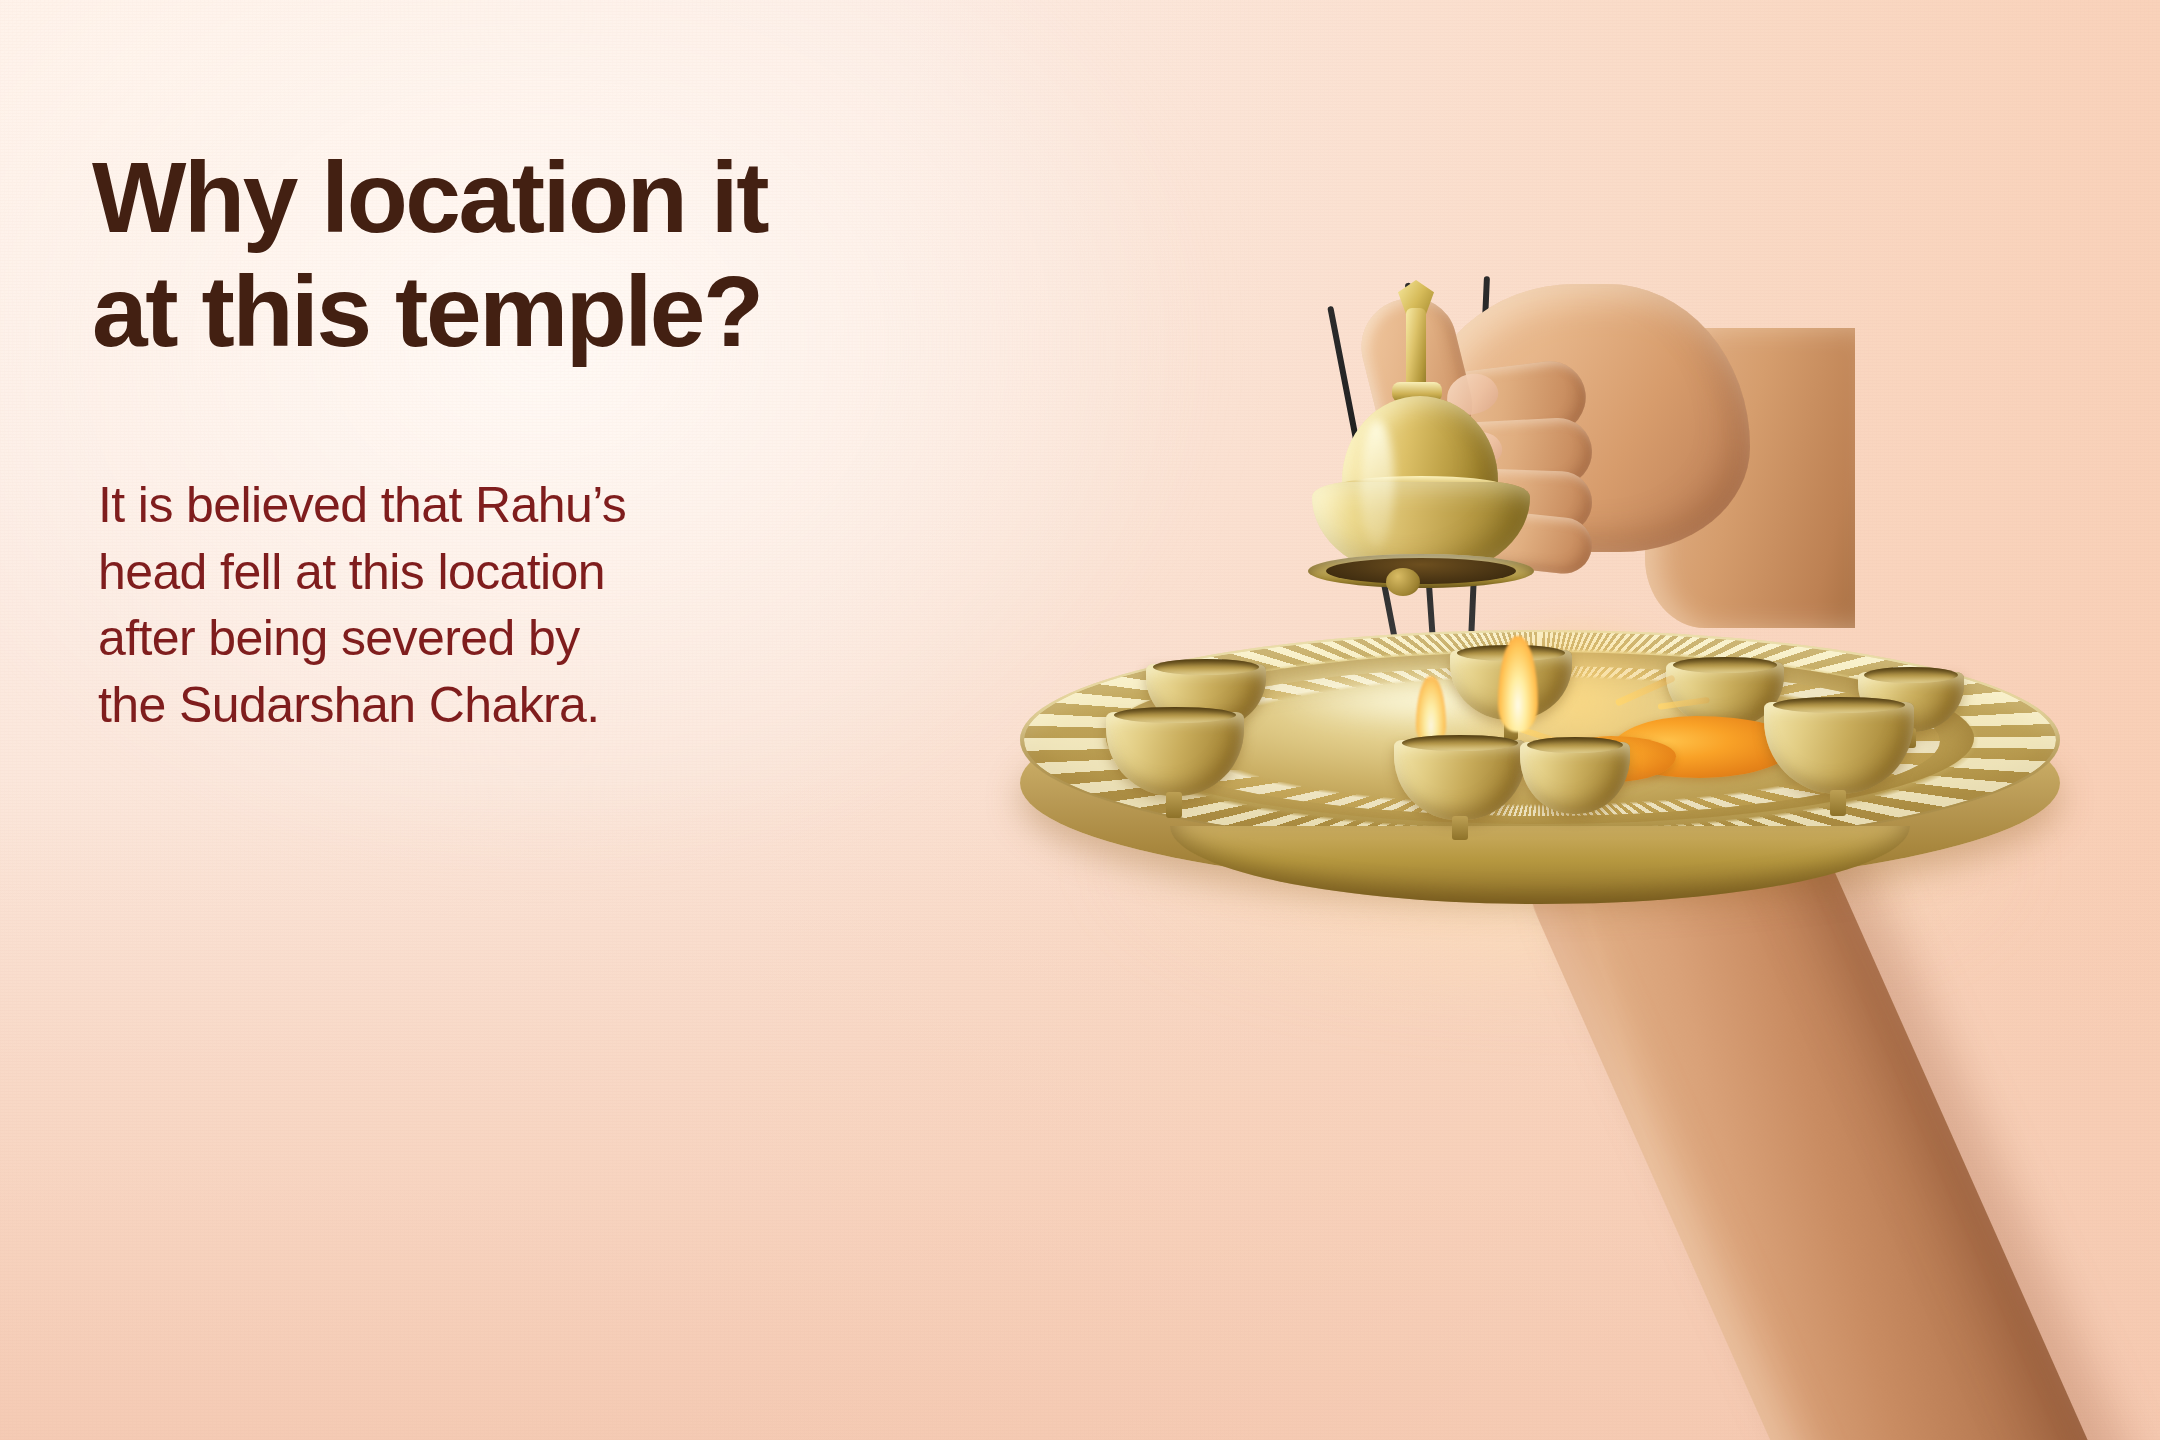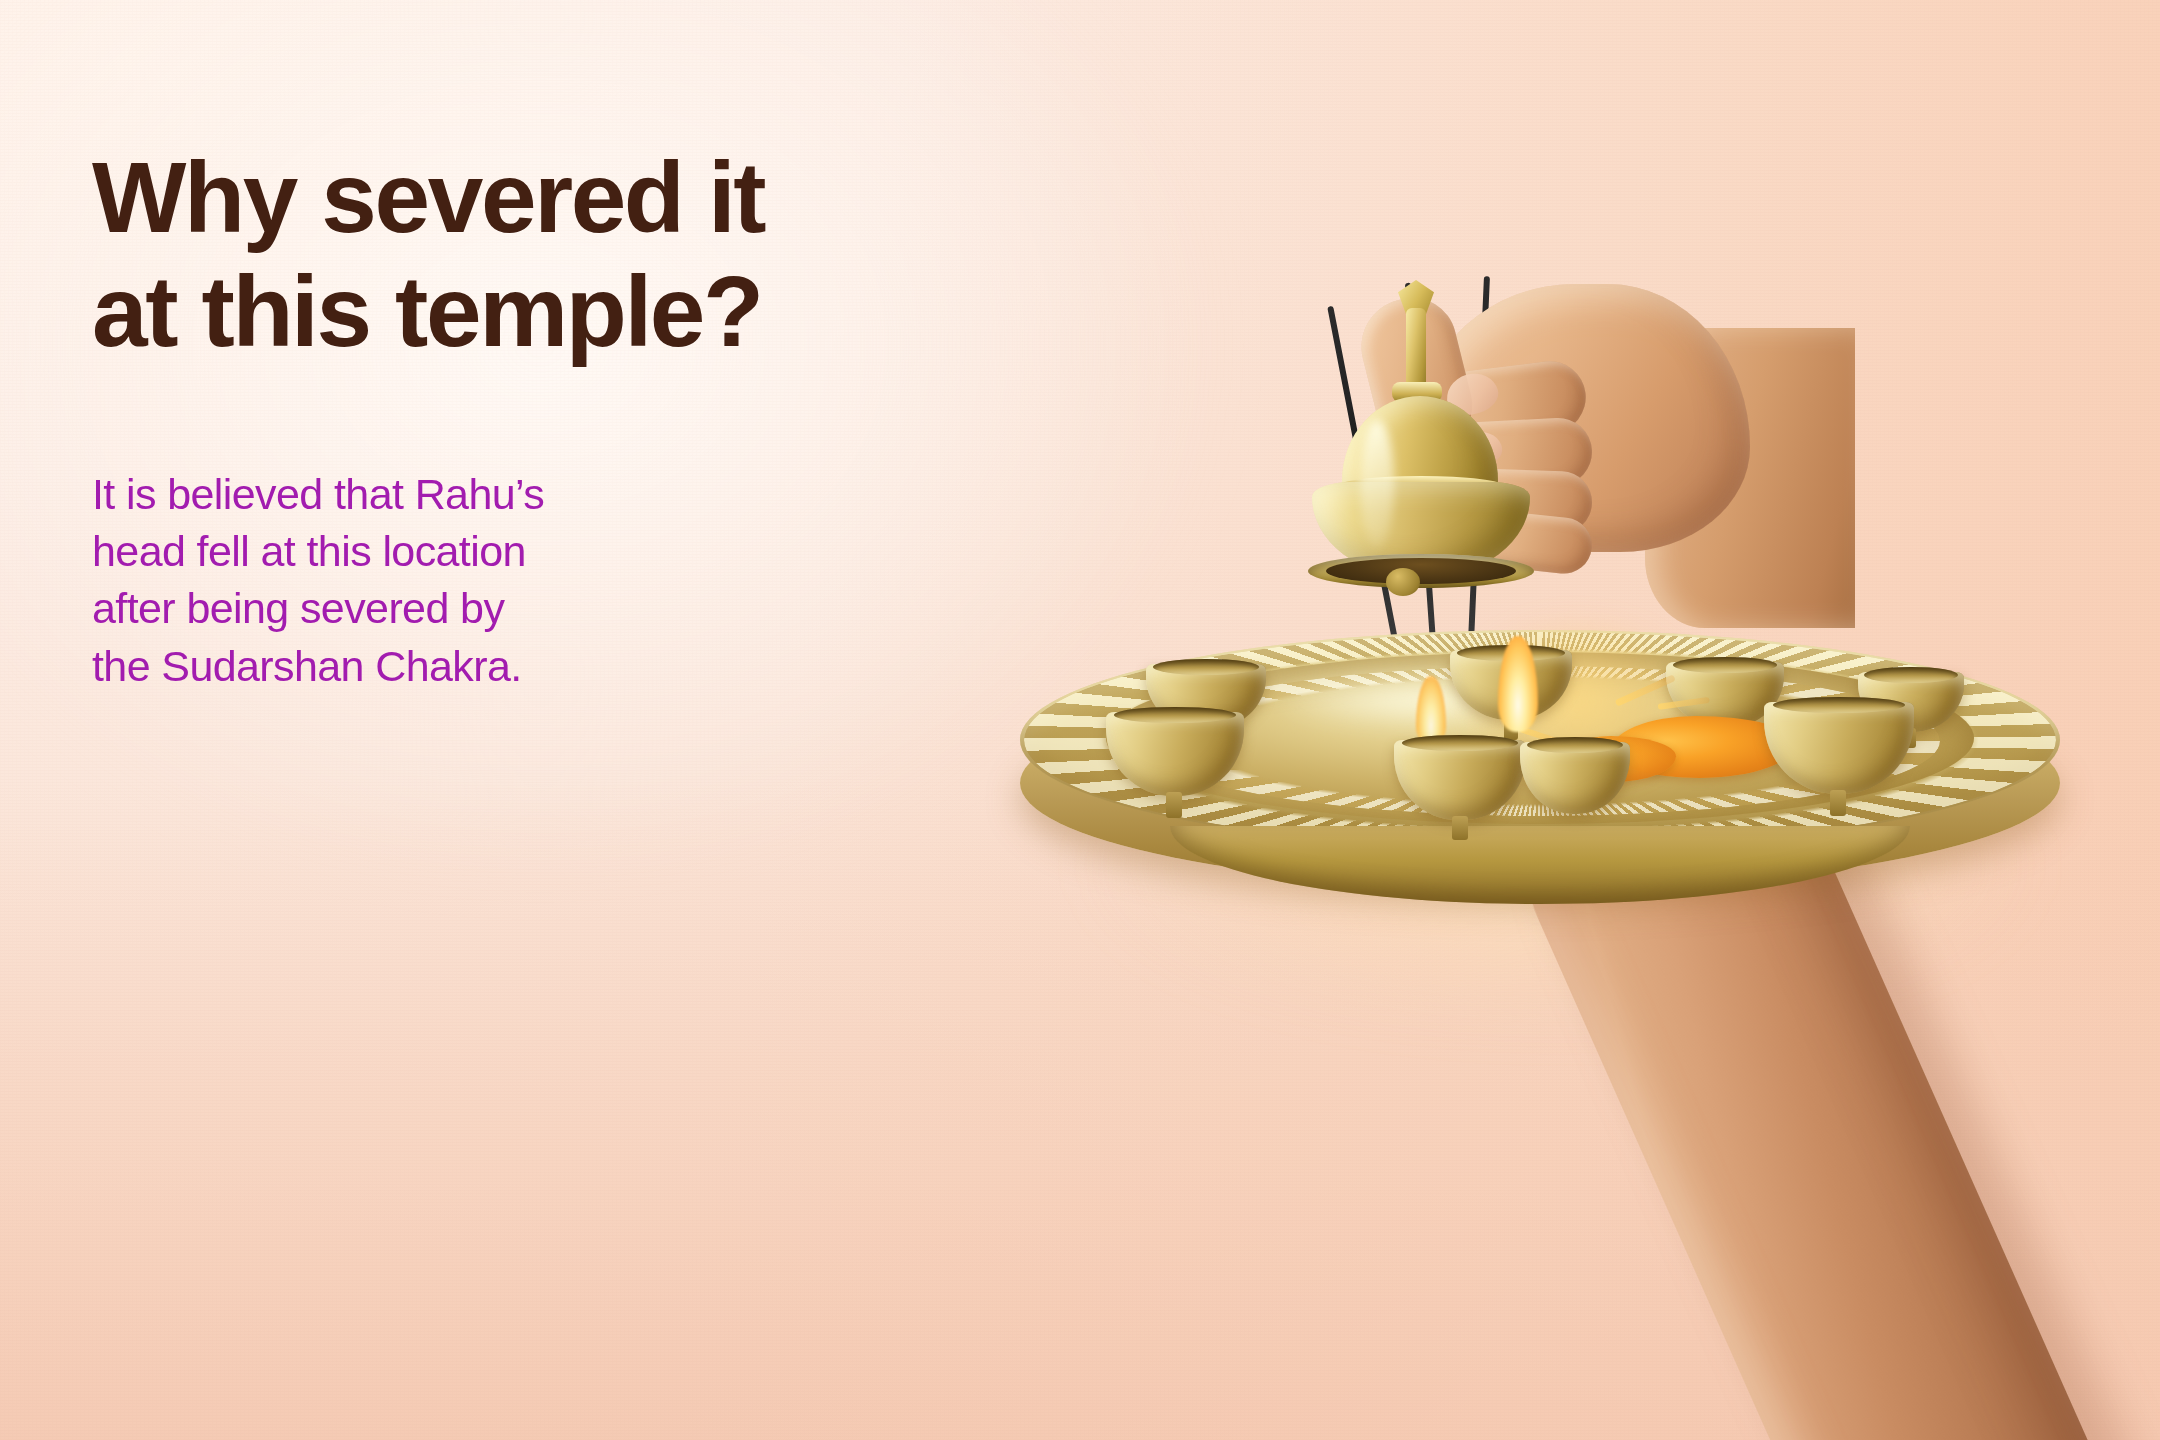--- a/index.html
+++ b/index.html
@@ -64,24 +64,24 @@
     margin: 0;
     color: #432012;
     font-size: 100px;
     line-height: 1.14;
     font-weight: 700;
     letter-spacing: -2.4px;
     white-space: pre-line;
     text-shadow: 0 1px 0 rgba(255,255,255,.35);
   }
   .body-copy {
-    margin: 0;
+    margin: 6px;
     padding-top: 98px;
-    color: #a21caf;
-    font-size: 43px;
+    color: #7f1d1d;
+    font-size: 50px;
     line-height: 1.33;
     font-weight: 500;
     letter-spacing: -0.6px;
     white-space: pre-line;
   }
 
   
   .photo {
     position: absolute;
     left: 1020px;
@@ -367,21 +367,21 @@
 
 <div id="stage">
 
   <div class="bg-base"></div>
   <div class="bg-warm-right"></div>
   <div class="bg-glow"></div>
   <div class="bg-bottom-shade"></div>
   <div class="bg-noise"></div>
 
   <div class="text-col">
-    <h1 class="headline">Why severed it
+    <h1 class="headline">Why location it
 at this temple?</h1>
     <p class="body-copy">It is believed that Rahu’s
 head fell at this location
 after being severed by
 the Sudarshan Chakra.</p>
   </div>
 
   <div class="photo">
 
     <div class="plate-glow"></div>

